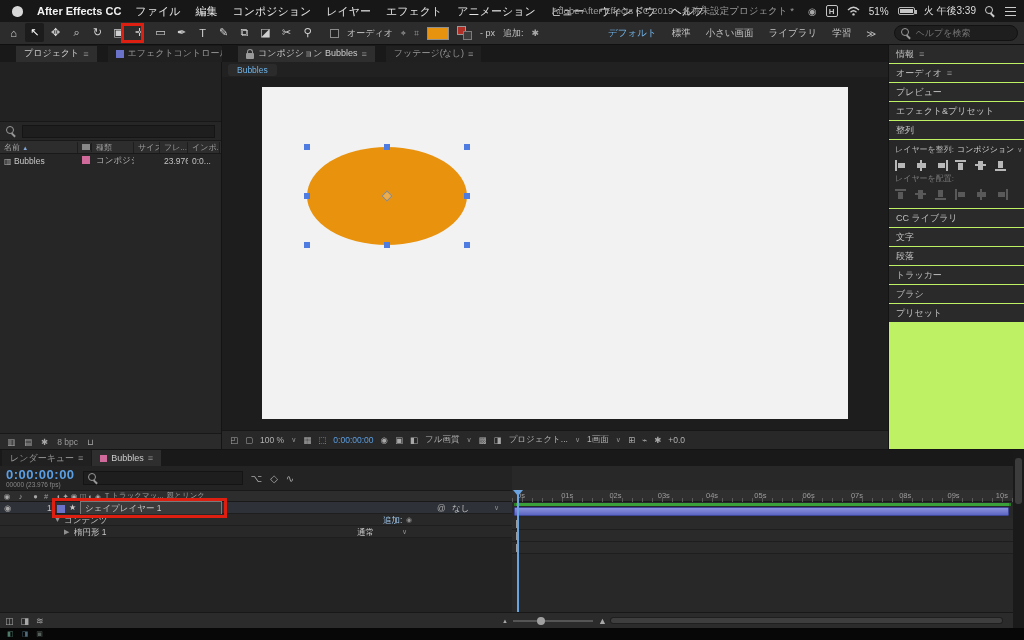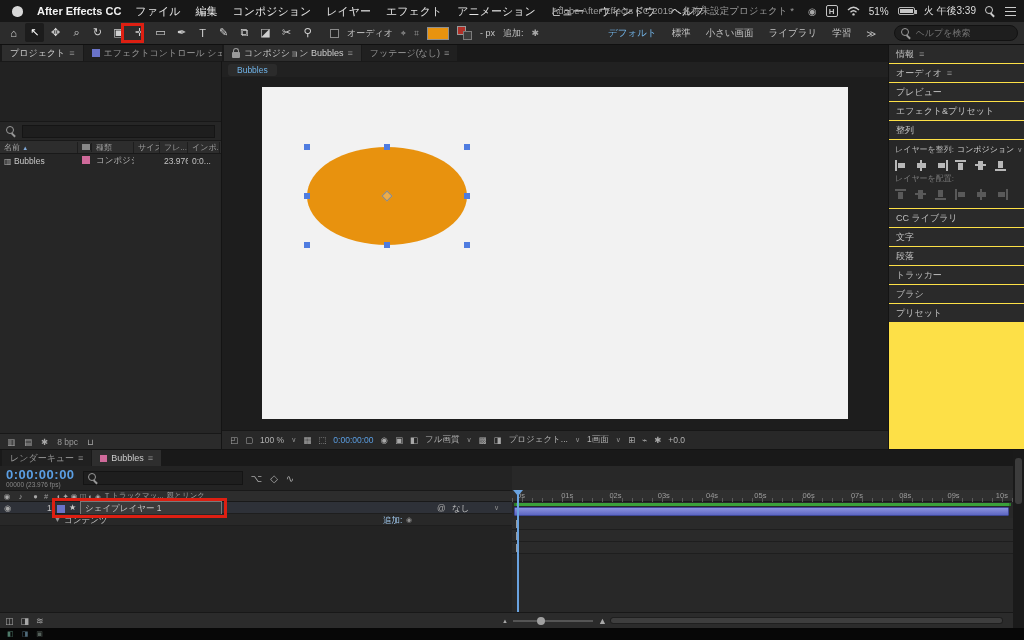--- a/index.html
+++ b/index.html
@@ -33,21 +33,21 @@
 .fill-swatch{width:22px;height:13px;background:#e8930f;border:1px solid #909090}
 .stroke-swatch{position:relative;width:15px;height:14px}
 .stroke-swatch .a{position:absolute;left:0;top:0;width:9px;height:9px;background:#b03028;border:1px solid #999}
 .stroke-swatch .b{position:absolute;right:0;bottom:0;width:9px;height:9px;background:#3c3c3c;border:1px solid #7c7c7c}
 .workspaces{position:absolute;left:608px;top:0;height:22px;display:flex;align-items:center;gap:15px;font-size:9.5px;color:#c4c4c4}
 .ws.active{color:#72b4e8}
 .tb-search{position:absolute;right:6px;top:3px;width:124px;height:16px;background:#1e1e1e;border:1px solid #121212;border-radius:8px;display:flex;align-items:center;gap:5px;padding:0 6px}
 .tb-search input{background:transparent;border:none;outline:none;color:#bbb;font-size:9px;width:100%}
 
 .panel{position:absolute;background:#262626}
-.tabbar{height:17px;background:#191919;display:flex;align-items:flex-start;gap:1px;padding-left:2px}
+.tabbar{height:17px;background:#191919;display:flex;align-items:center;gap:11px;padding-left:16px}
 .tab{height:16px;padding:0 8px;display:flex;align-items:center;gap:4px;font-size:9px;color:#969696;background:#202020;white-space:nowrap}
 .tab.active{background:#2e2e2e;color:#cccccc}
 .pmenu{color:#8b8b8b;font-size:9px}
 .lock{width:8px;height:6px;background:#9a9a9a;position:relative;display:inline-block;border-radius:1px;margin-top:4px}
 .lock::before{content:"";position:absolute;width:4px;height:4px;border:1.5px solid #9a9a9a;border-bottom:none;border-radius:3px 3px 0 0;left:1px;top:-4px}
 
 #project{left:0;top:45px;width:221px;height:404px}
 .proj-preview{height:60px;background:#222;border-bottom:1px solid #181818}
 .proj-search{height:18px;display:flex;align-items:center;padding:0 6px;gap:5px}
 .field{flex:1;height:13px;background:#1e1e1e;border:1px solid #151515}
@@ -64,21 +64,21 @@
 .crumb{background:#2b2b2b;border-radius:3px;padding:1px 9px;color:#6fb3e8;font-size:8.5px}
 .viewer{position:absolute;left:0;top:32px;right:0;bottom:19px;background:#1d1d1d;overflow:hidden}
 .canvas{position:absolute;left:40px;top:10px;width:586px;height:332px;background:#f2f2f2}
 .ellipse{position:absolute;left:45px;top:60px;width:160px;height:98px;background:#e8920e;border-radius:50%}
 .h{position:absolute;width:6px;height:6px;background:#4f7ce0;margin:-3px 0 0 -3px}
 .anchor{position:absolute;left:125px;top:109px;width:8px;height:8px;border:1.5px solid #8a8a8a;transform:translate(-50%,-50%) rotate(45deg);background:rgba(255,255,255,.25)}
 .comp-foot{position:absolute;left:0;bottom:0;right:0;height:19px;background:#282828;border-top:1px solid #171717;display:flex;align-items:center;gap:7px;padding:0 8px;font-size:8.5px;color:#b2b2b2;white-space:nowrap;overflow:hidden}
 .blue{color:#5b9fe4}
 .ddv{color:#8f8f8f;font-size:7px}
 
-#rightcol{left:889px;top:45px;width:135px;height:404px;background:#fde047}
+#rightcol{left:889px;top:45px;width:135px;height:404px;background:#bef264}
 .sec{background:#2a2a2a;height:18px;display:flex;align-items:center;gap:5px;padding:0 7px;font-size:9px;color:#c0c0c0;margin-bottom:1px}
 .align-body{background:#272727;padding:4px 6px 6px;font-size:8px;color:#b5b5b5;margin-bottom:1px}
 .align-row1{display:flex;align-items:center;gap:3px;white-space:nowrap}
 .icorow{display:flex;gap:7px;margin:5px 0 2px}
 .ai{position:relative;width:13px;height:11px;display:inline-block}
 .ai b,.ai i{position:absolute;background:#b8b8b8}
 .al-left b{left:0;top:0;width:2px;height:11px}.al-left i{left:3px;top:3px;width:7px;height:5px}
 .al-hc b{left:5px;top:0;width:2px;height:11px}.al-hc i{left:2px;top:3px;width:9px;height:5px}
 .al-right b{right:0;top:0;width:2px;height:11px}.al-right i{right:3px;top:3px;width:7px;height:5px}
 .al-top b{left:0;top:0;width:11px;height:2px}.al-top i{left:3px;top:3px;width:5px;height:7px}
@@ -450,20 +450,26 @@
       <span style="left:437px" class="ic">@</span>
       <span style="left:452px">なし</span>
       <span style="left:494px" class="ddv">∨</span>
     </div>
     <div class="tl-row" style="top:64px">
       <span style="left:54px" class="ddv">▼</span>
       <span style="left:64px">コンテンツ</span>
       <span style="left:383px;color:#9fc7ec">追加:</span>
       <span style="left:406px" class="ddv">◉</span>
     </div>
+    <div class="tl-row" style="top:76px">
+      <span style="left:64px" class="ddv">▶</span>
+      <span style="left:74px">楕円形 1</span>
+      <span style="left:357px">通常</span>
+      <span style="left:402px" class="ddv">∨</span>
+    </div>
 
     <div class="tl-right">
       <div class="ruler">
         <span>0s</span>
         <span>01s</span>
         <span>02s</span>
         <span>03s</span>
         <span>04s</span>
         <span>05s</span>
         <span>06s</span>

